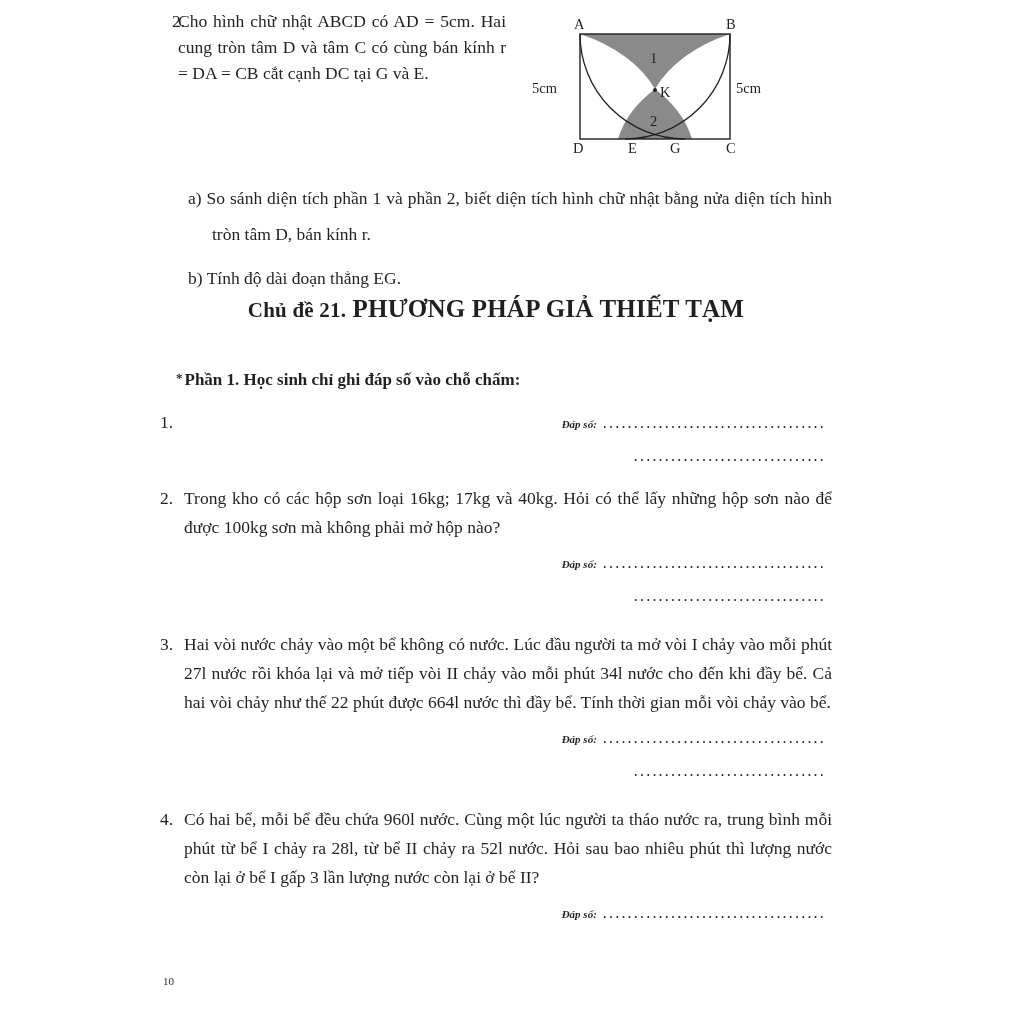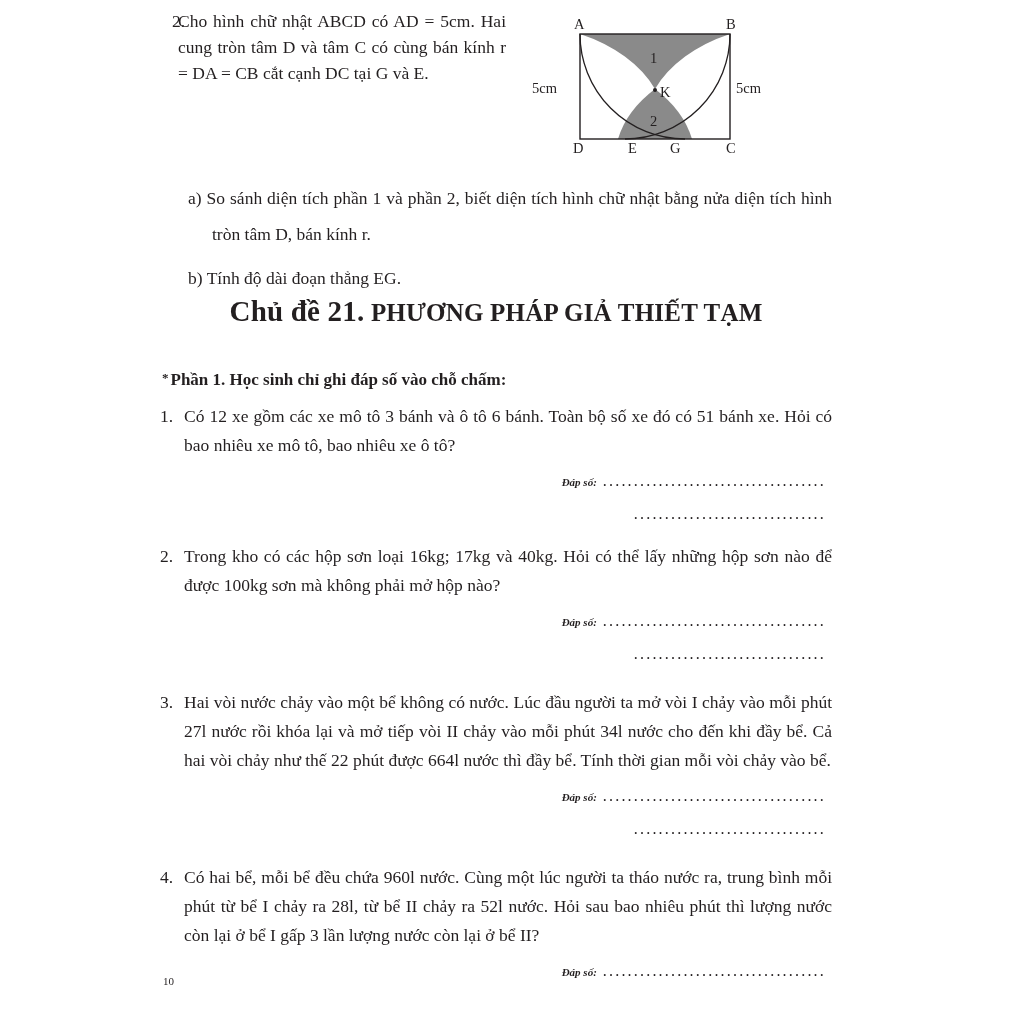--- a/index.html
+++ b/index.html
@@ -104,27 +104,27 @@
     position: absolute;
     left: 0;
     top: 295px;
     width: 672px;
     text-align: center;
     font-size: 25px;
     font-weight: bold;
     letter-spacing: 0.2px;
   }
   .chapter .small {
-    font-size: 29px;
+    font-size: 21px;
   }
 
   
   .part1 {
     position: absolute;
-    left: 2px;
+    left: 16px;
     top: 370px;
     width: 672px;
     font-size: 17px;
     font-weight: bold;
   }
   .part1 .star {
     font-size: 13px;
     vertical-align: 3px;
     margin-right: 2px;
   }
@@ -249,21 +249,20 @@
     </div>
 
     <div class="part1">
       <span class="star">*</span><span>Phần 1. Học sinh chỉ ghi đáp số vào chỗ chấm:</span>
     </div>
 
     <div class="qlist">
 
       <div class="q">
         <span class="q-num">1.</span>
-        <div class="q-body">Có 12 xe gồm các xe mô tô 3 bánh và ô tô 6 bánh. Toàn bộ số xe đó có 51 bánh xe. Hỏi có bao nhiêu xe mô tô, bao nhiêu xe ô tô?</div>
         <span class="ans-line">
           <span class="ans-label">Đáp số:</span><span class="dots">....................................</span>
         </span>
         <span class="ans-line2">
           <span class="dots">...............................</span>
         </span>
       </div>
 
       <div class="spacer-sm"></div>
 

